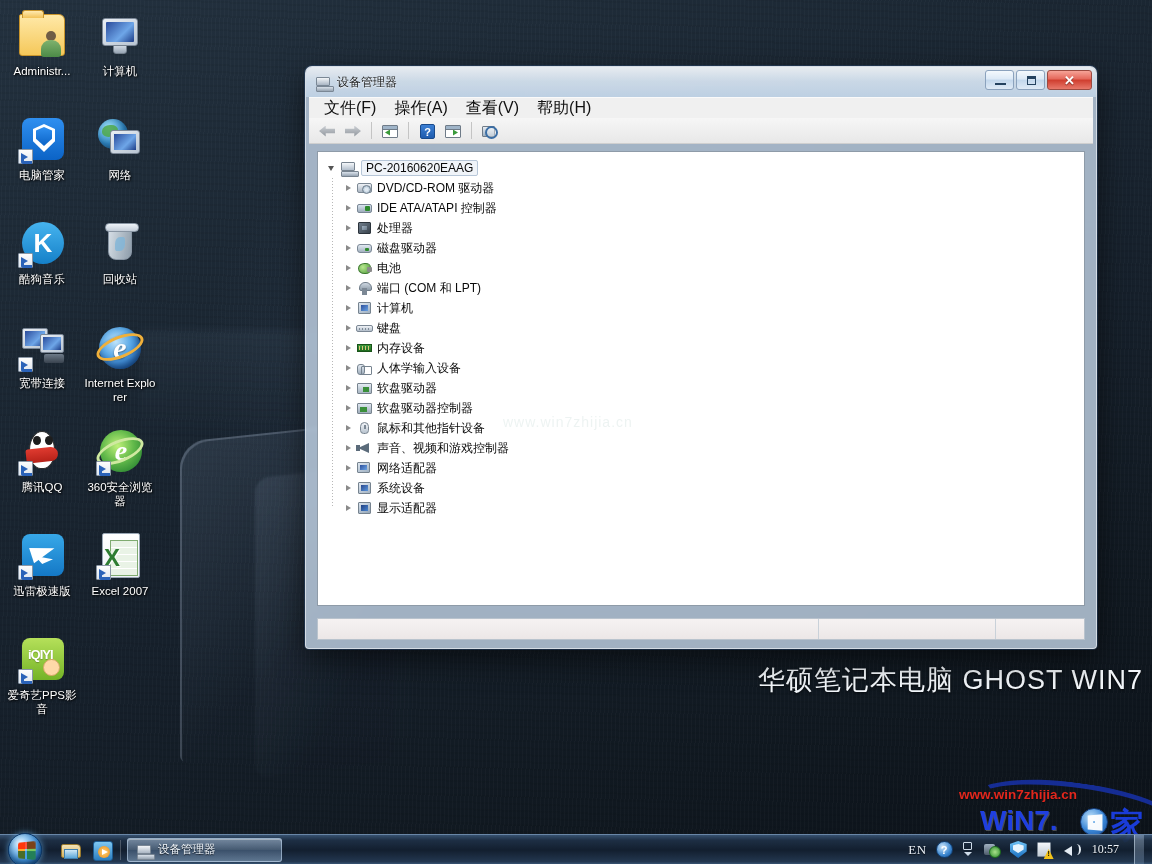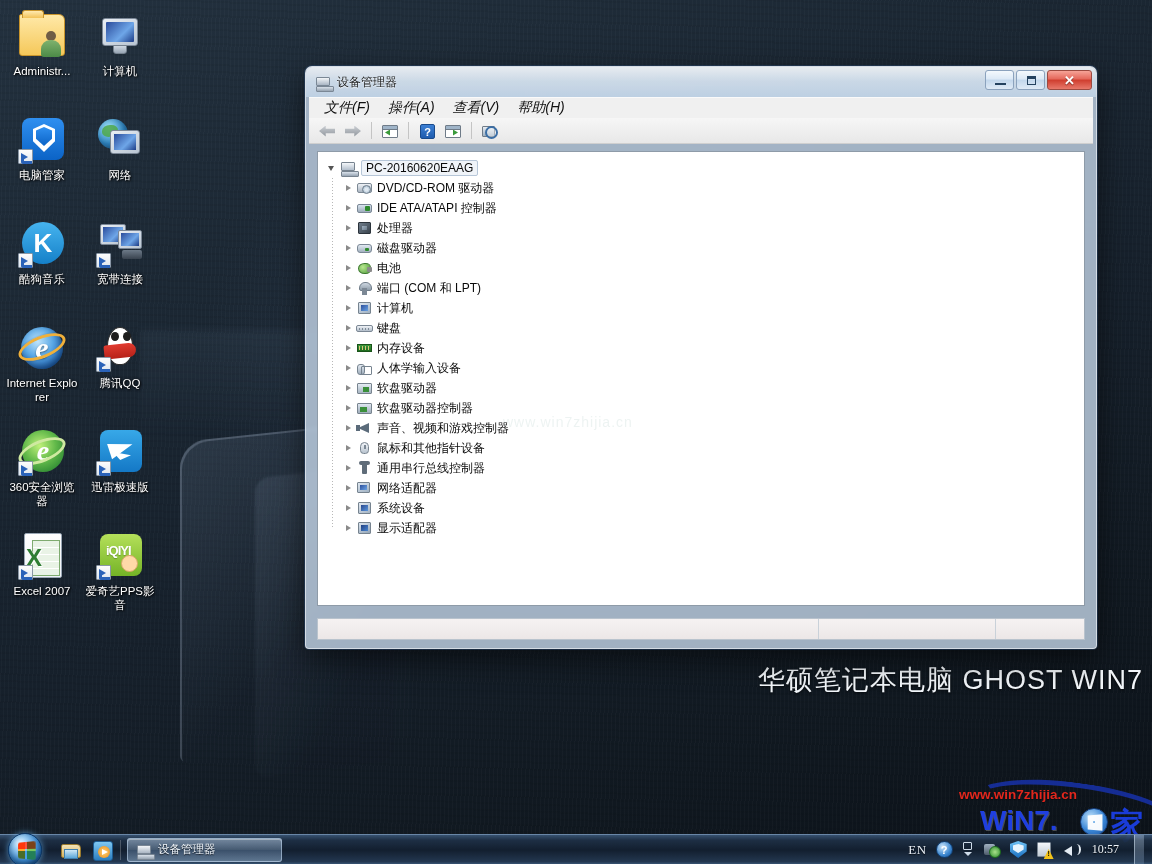--- a/index.html
+++ b/index.html
@@ -330,21 +330,21 @@
     color:#fff; font:bold 13px "Liberation Sans", sans-serif; text-shadow:0 1px 1px rgba(0,0,0,.45);
   }
 
   #devmgr-menubar{
     height:21px; margin:0 3px;
     background:#f0f0f0;
     border-top:1px solid #fafafa;
     display:flex; align-items:center; padding-left:6px;
   }
   .menu-item{
-    font-size:14px; color:#111; padding:2px 9px; border-radius:2px; cursor:default;font-style:italic;
+    font-size:16px; color:#111; padding:2px 9px; border-radius:2px; cursor:default;
   }
 
   #devmgr-toolbar{
     height:26px; margin:0 3px;
     background:linear-gradient(180deg,#f6f6f6,#e8e8e8);
     border-bottom:1px solid #cfcfcf;
     display:flex; align-items:center; padding-left:6px; gap:2px;
   }
   .tb-btn{ width:24px; height:22px; position:relative; border-radius:2px; cursor:default; }
   .tb-sep{ width:1px; height:17px; background:#c4c4c4; margin:0 4px; }
@@ -833,20 +833,26 @@
   <div class="desktop-icon">
     <div class="di-glyph">
       <div class="ico-tile ico-tile-kugou">
           <div class="ico-k">K</div>
         </div>
       <div class="shortcut-arrow"></div>
     </div>
     <div class="di-label">酷狗音乐</div>
   </div>
 
+  <div class="desktop-icon">
+    <div class="di-glyph">
+      <div class="ico-bin"></div>
+    </div>
+    <div class="di-label">回收站</div>
+  </div>
 
   <div class="desktop-icon">
     <div class="di-glyph">
       <div class="ico-twopc-a"></div>
         <div class="ico-twopc-b"></div>
         <div class="ico-modem"></div>
       <div class="shortcut-arrow"></div>
     </div>
     <div class="di-label">宽带连接</div>
   </div>
@@ -1077,40 +1083,33 @@
           <span class="expander collapsed"></span>
           <span class="node-icon">
               <span class="ni-floppyctl"></span>
             </span>
           <span class="node-label">软盘驱动器控制器</span>
         </div>
 
         <div class="tree-row">
           <span class="expander collapsed"></span>
           <span class="node-icon">
+              <span class="ni-mouse"></span>
+            </span>
+          <span class="node-label">鼠标和其他指针设备</span>
+        </div>
+
+        <div class="tree-row">
+          <span class="expander collapsed"></span>
+          <span class="node-icon">
               <span class="ni-sound"></span>
             </span>
           <span class="node-label">声音、视频和游戏控制器</span>
         </div>
 
-        <div class="tree-row">
-          <span class="expander collapsed"></span>
-          <span class="node-icon">
-              <span class="ni-mouse"></span>
-            </span>
-          <span class="node-label">鼠标和其他指针设备</span>
-        </div>
-
-        <div class="tree-row">
-          <span class="expander collapsed"></span>
-          <span class="node-icon">
-              <span class="ni-usb"></span>
-            </span>
-          <span class="node-label">通用串行总线控制器</span>
-        </div>
 
         <div class="tree-row">
           <span class="expander collapsed"></span>
           <span class="node-icon">
               <span class="ni-network"></span>
             </span>
           <span class="node-label">网络适配器</span>
         </div>
 
         <div class="tree-row">

